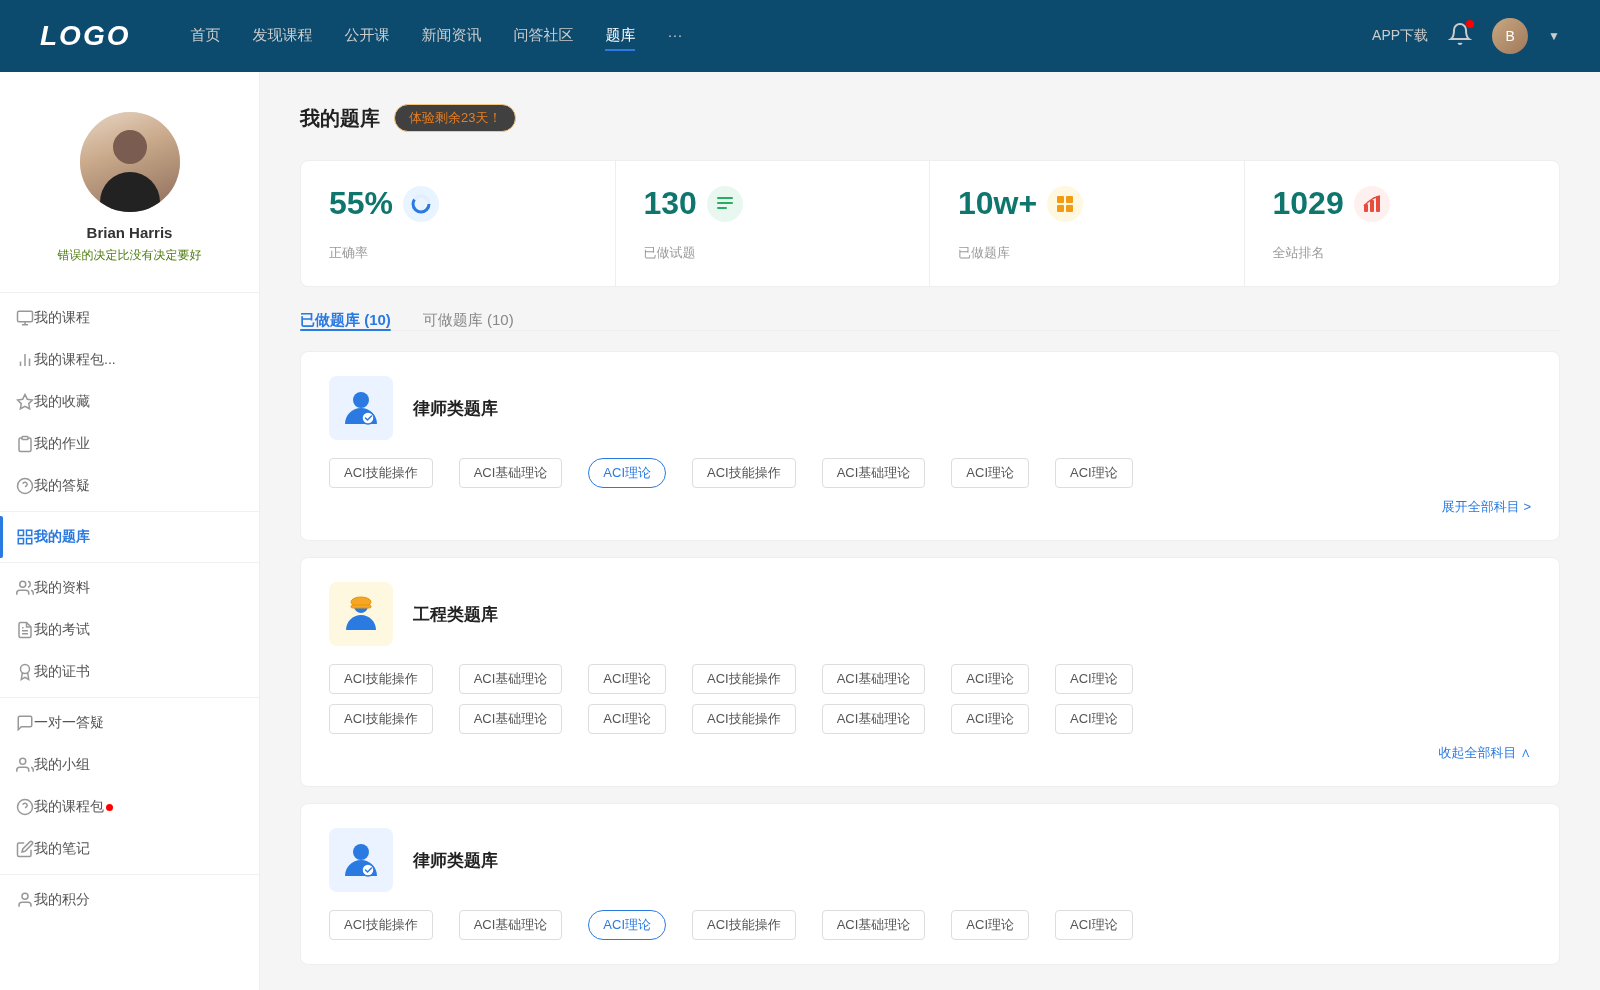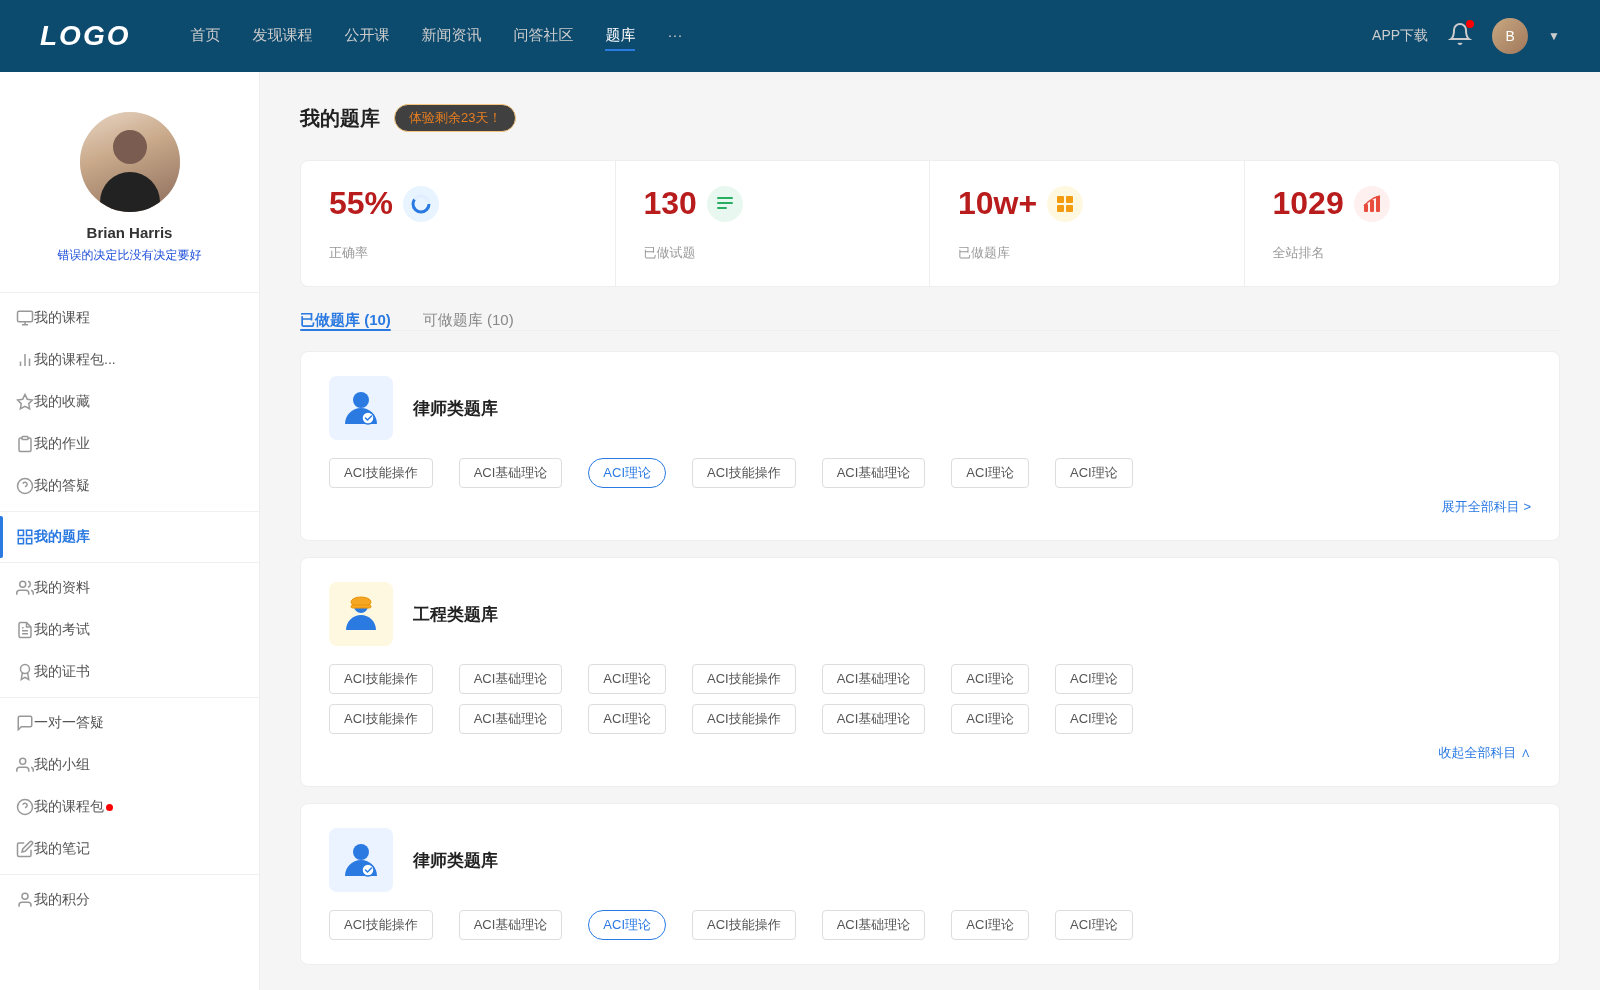--- a/index.html
+++ b/index.html
@@ -151,21 +151,21 @@
       background: #222;
     }
     .profile-name {
       font-size: 15px;
       font-weight: 600;
       color: #333;
       margin-bottom: 6px;
     }
     .profile-motto {
       font-size: 12px;
-      color: #1d4ed8;
+      color: #4d7c0f;
       text-align: left;
     }
     .sidebar-divider {
       height: 1px;
       background: #f0f0f0;
       margin: 4px 0;
     }
     .sidebar-item {
       display: flex;
       align-items: center;
@@ -254,21 +254,21 @@
     }
     .stat-card:last-child { border-right: none; }
     .stat-top {
       display: flex;
       align-items: center;
       gap: 10px;
     }
     .stat-value {
       font-size: 32px;
       font-weight: 700;
-      color: #b91c1c;
+      color: #0f766e;
     }
     .stat-label {
       font-size: 13px;
       color: #999;
       margin-top: 16px;
     }
     .stat-icon-circle {
       width: 36px;
       height: 36px;
       border-radius: 50%;

